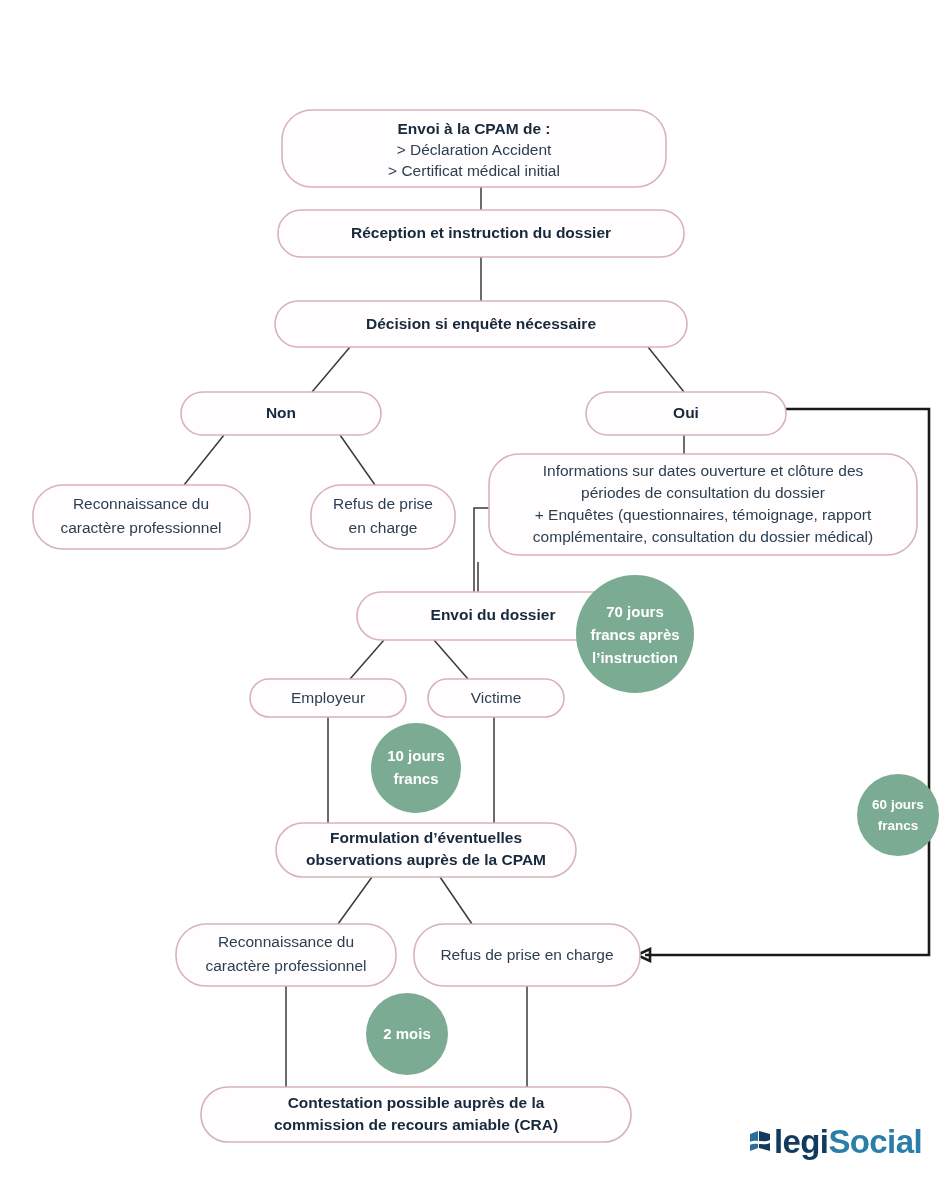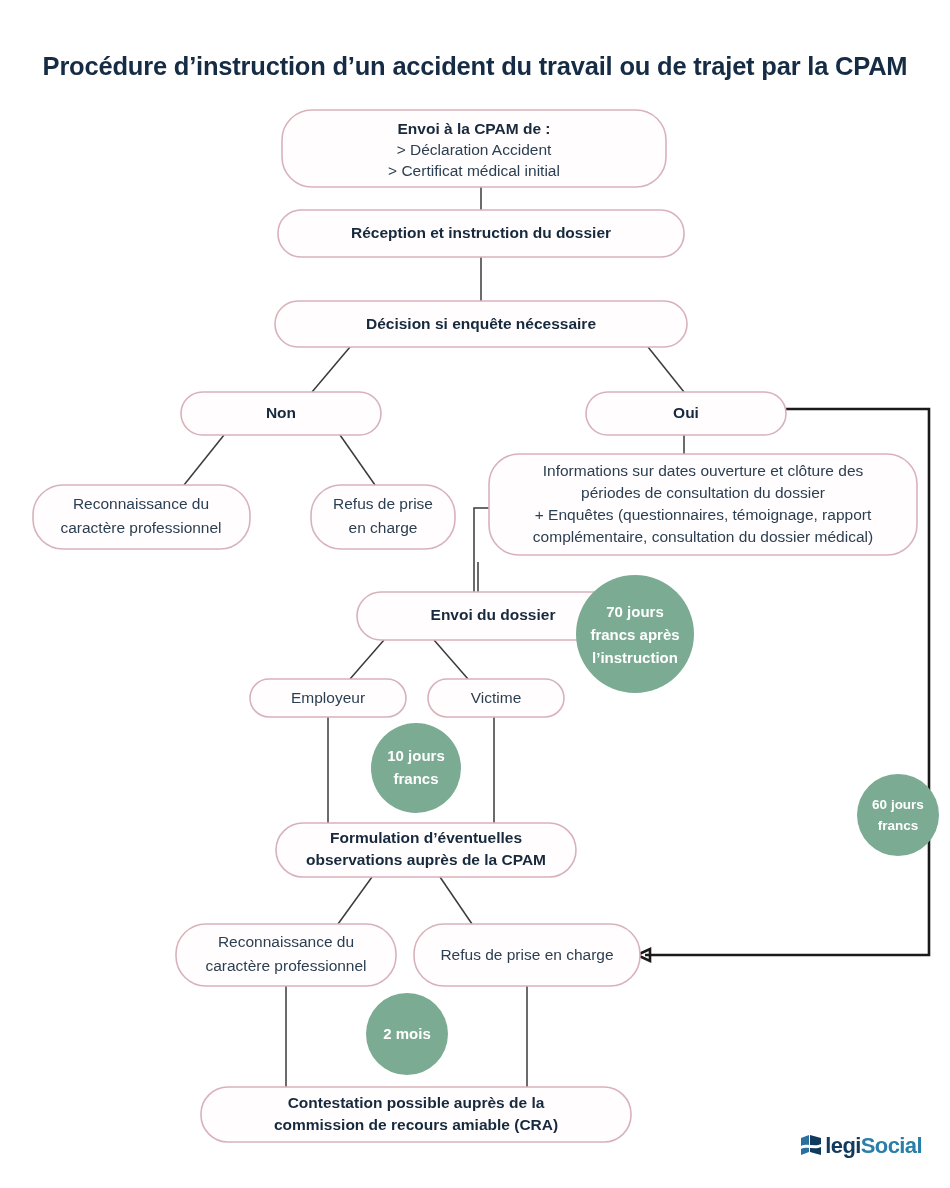--- a/index.html
+++ b/index.html
@@ -86,34 +86,33 @@
     align-items: center;
     gap: 3px;
   }
   .logo-mark {
     width: 22px;
     height: 24px;
     position: relative;
   }
   .logo-word {
     font-family: "Liberation Sans", sans-serif;
-    font-size: 22px;
+    font-size: 33px;
     font-weight: 600;
     letter-spacing: -0.6px;
     line-height: 1;
   }
   .logo-legi { color: #123a5c; }
   .logo-social { color: #2a7ea8; }
 </style>
 </head>
 <body>
 
 <div id="canvas-root">
 
-  <div class="page-title">Procédure d’instruction d’un accident du travail ou de trajet par la CPAM</div>
 
   <svg class="flow" width="950" height="1188" viewBox="0 0 950 1188">
 
     <g>
 
       <line class="connector" x1="481" y1="187" x2="481" y2="210"></line>
 
       <line class="connector" x1="481" y1="257" x2="481" y2="301"></line>
 
       <line class="connector" x1="350" y1="347" x2="312" y2="392"></line>

